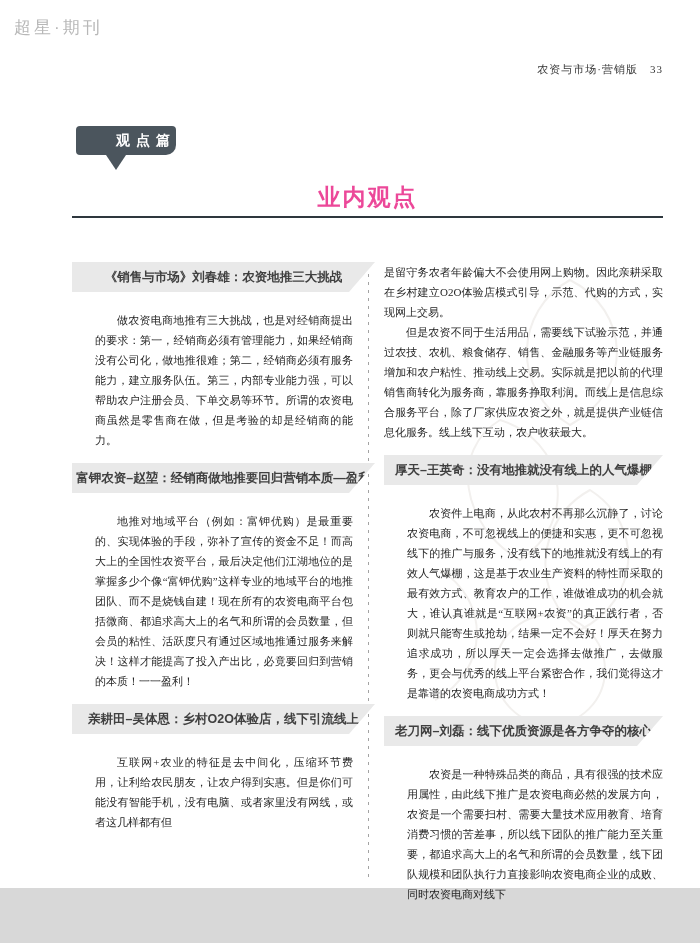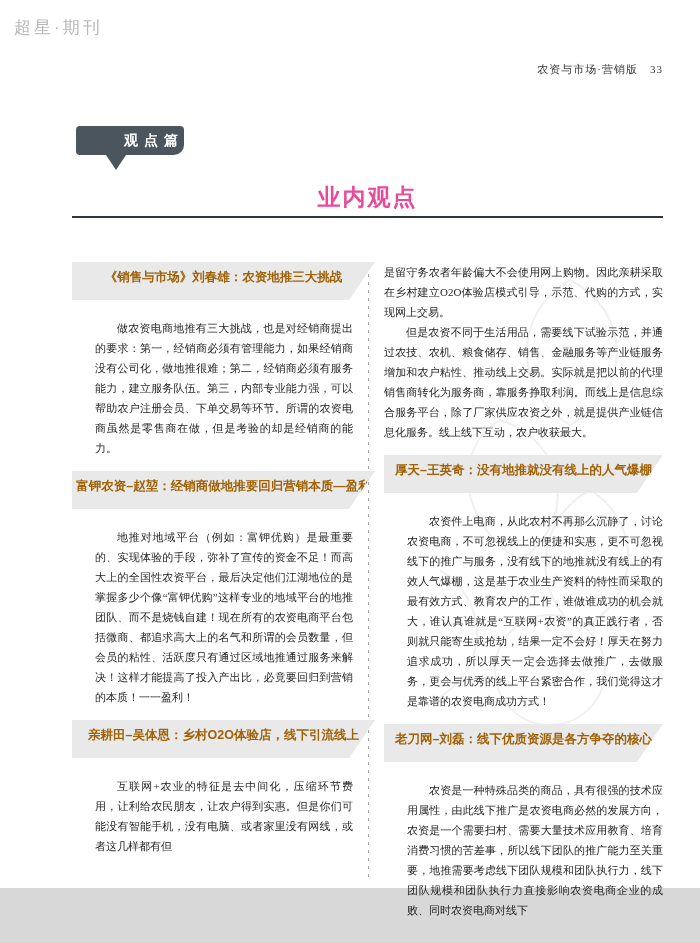--- a/index.html
+++ b/index.html
@@ -26,21 +26,21 @@
     position:absolute;top:62px;right:37px;
     font-size:11px;color:#3a3a3a;letter-spacing:1px;
     display:flex;align-items:baseline;gap:12px;
   }
   .watermark-svg{
     position:absolute;left:380px;top:240px;z-index:0;pointer-events:none;
   }
   .section-tag{
     position:absolute;left:76px;top:126px;z-index:2;
     background:var(--tag-bg);color:#fff;
-    width:108px;height:29px;line-height:29px;text-align:right;
+    width:100px;height:29px;line-height:29px;text-align:right;
     font-size:14px;font-weight:bold;letter-spacing:6px;
     border-radius:4px 4px 10px 4px;
     font-family:"Liberation Sans","DejaVu Sans",sans-serif;
     padding-left:40px;
   }
   .section-tag::after{
     content:"";position:absolute;left:30px;top:100%;
     border-left:10px solid transparent;
     border-right:10px solid transparent;
     border-top:15px solid var(--tag-bg);
@@ -60,22 +60,22 @@
   }
   .column-divider{
     position:absolute;left:296px;top:4px;height:614px;width:1px;
     background:repeating-linear-gradient(to bottom,#a3a3a3 0 3px,transparent 3px 8px);
   }
   .col{position:absolute;top:0;}
   .col-left{left:0;width:281px;}
   .col-right{left:312px;width:279px;}
   .col-heading{
     background:var(--header-bg);
-    height:38px;line-height:30px;text-align:center;
-    font-weight:bold;font-size:12.5px;color:#a16207;
+    height:30px;line-height:30px;text-align:center;
+    font-weight:bold;font-size:12.5px;color:#404040;
     font-family:"Liberation Sans","DejaVu Sans",sans-serif;
     clip-path:polygon(0 0,100% 0,calc(100% - 26px) 100%,0 100%);
     position:relative;z-index:2;
   }
   .col-left .col-heading{width:calc(100% + 22px);}
   .col-right .col-heading{width:100%;}
   .col-para{
     font-size:11px;line-height:20px;text-align:justify;
     color:var(--body-text);
   }
@@ -123,17 +123,17 @@
       <div class="col-para indent">地推对地域平台（例如：富钾优购）是最重要的、实现体验的手段，弥补了宣传的资金不足！而高大上的全国性农资平台，最后决定他们江湖地位的是掌握多少个像“富钾优购”这样专业的地域平台的地推团队、而不是烧钱自建！现在所有的农资电商平台包括微商、都追求高大上的名气和所谓的会员数量，但会员的粘性、活跃度只有通过区域地推通过服务来解决！这样才能提高了投入产出比，必竟要回归到营销的本质！一一盈利！</div>
       <div class="col-heading">亲耕田–吴体恩：乡村O2O体验店，线下引流线上</div>
       <div class="col-para indent">互联网+农业的特征是去中间化，压缩环节费用，让利给农民朋友，让农户得到实惠。但是你们可能没有智能手机，没有电脑、或者家里没有网线，或者这几样都有但</div>
     </div>
   <div class="col col-right">
       <div class="col-para">是留守务农者年龄偏大不会使用网上购物。因此亲耕采取在乡村建立O2O体验店模式引导，示范、代购的方式，实现网上交易。</div>
       <div class="col-para indent">但是农资不同于生活用品，需要线下试验示范，并通过农技、农机、粮食储存、销售、金融服务等产业链服务增加和农户粘性、推动线上交易。实际就是把以前的代理销售商转化为服务商，靠服务挣取利润。而线上是信息综合服务平台，除了厂家供应农资之外，就是提供产业链信息化服务。线上线下互动，农户收获最大。</div>
       <div class="col-heading">厚天–王英奇：没有地推就没有线上的人气爆棚</div>
       <div class="col-para indent">农资件上电商，从此农村不再那么沉静了，讨论农资电商，不可忽视线上的便捷和实惠，更不可忽视线下的推广与服务，没有线下的地推就没有线上的有效人气爆棚，这是基于农业生产资料的特性而采取的最有效方式、教育农户的工作，谁做谁成功的机会就大，谁认真谁就是“互联网+农资”的真正践行者，否则就只能寄生或抢劫，结果一定不会好！厚天在努力追求成功，所以厚天一定会选择去做推广，去做服务，更会与优秀的线上平台紧密合作，我们觉得这才是靠谱的农资电商成功方式！</div>
       <div class="col-heading">老刀网–刘磊：线下优质资源是各方争夺的核心</div>
-      <div class="col-para indent">农资是一种特殊品类的商品，具有很强的技术应用属性，由此线下推广是农资电商必然的发展方向，农资是一个需要扫村、需要大量技术应用教育、培育消费习惯的苦差事，所以线下团队的推广能力至关重要，地推需要考虑线下团队规模和团队执行力，线下团队规模和团队执行力直接影响农资电商企业的成败、同时农资电商对线下</div>
+      <div class="col-para indent">农资是一种特殊品类的商品，具有很强的技术应用属性，由此线下推广是农资电商必然的发展方向，农资是一个需要扫村、需要大量技术应用教育、培育消费习惯的苦差事，所以线下团队的推广能力至关重要，都追求高大上的名气和所谓的会员数量，线下团队规模和团队执行力直接影响农资电商企业的成败、同时农资电商对线下</div>
     </div>
 </div>
 
 <div class="bottom-band"></div>
 
 </body></html>

